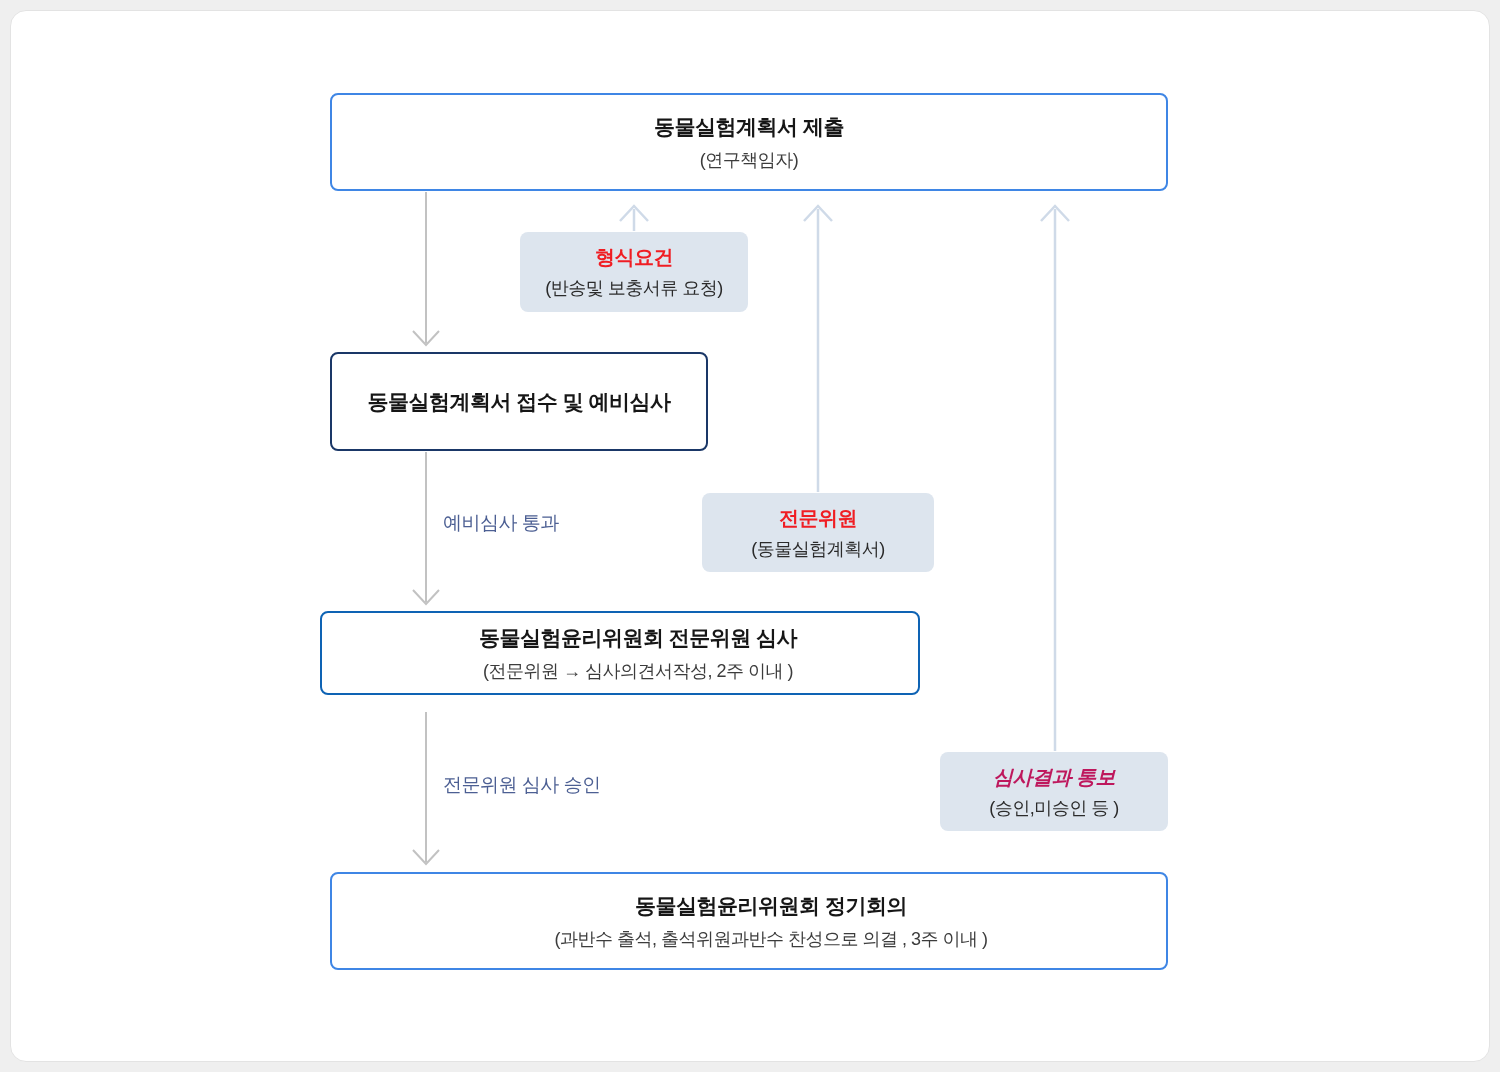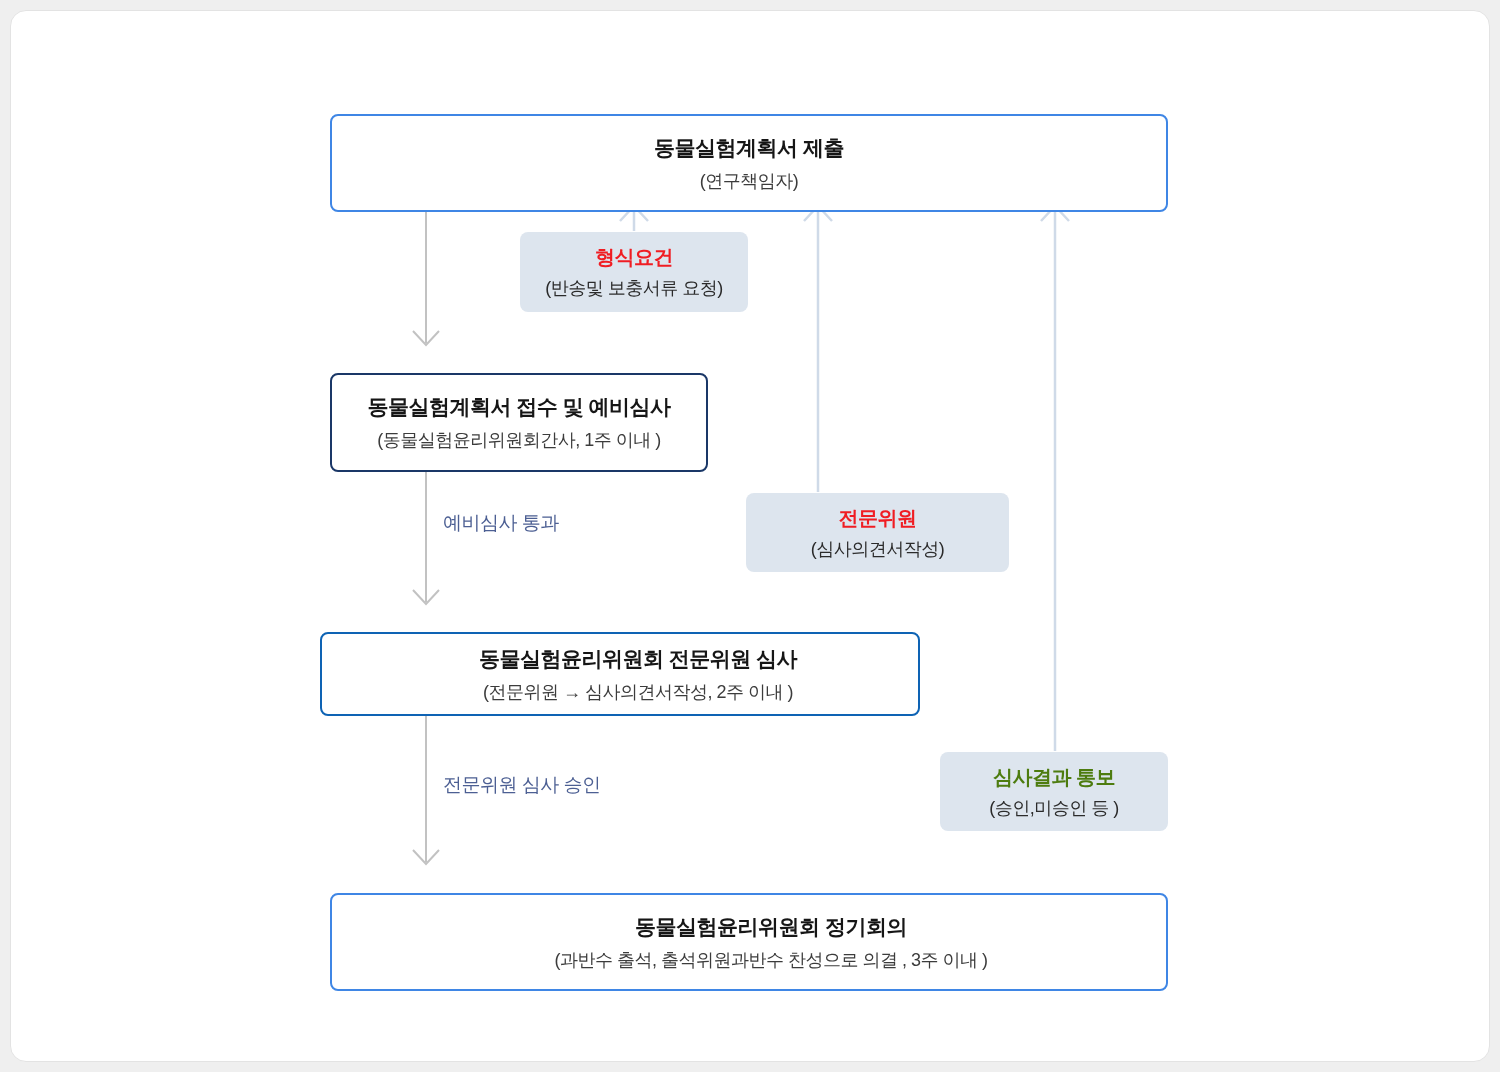--- a/index.html
+++ b/index.html
@@ -30,21 +30,20 @@
     position: absolute;
     background: #ffffff;
     border: 2px solid #3f86e5;
     border-radius: 8px;
     display: flex;
     flex-direction: column;
     align-items: center;
     justify-content: center;
     gap: 7px;
     text-align: center;
-    margin-top: 21px;
   }
   .step-box .title {
     font-size: 21px;
     font-weight: bold;
     color: #161616;
     letter-spacing: -0.5px;
   }
   .step-box .subtitle {
     font-size: 18px;
     color: #3c3c3c;
@@ -70,24 +69,24 @@
     font-size: 20px;
     font-weight: bold;
     letter-spacing: -0.5px;
   }
   .note-box .note-subtitle {
     font-size: 18px;
     color: #2b2b2b;
     letter-spacing: -0.5px;
   }
   .note-formality { left: 520px; top: 232px; width: 228px; height: 80px; }
-  .note-expert    { left: 702px; top: 493px; width: 263px; height: 79px; margin-left: 44px; }
+  .note-expert    { left: 702px; top: 493px; width: 232px; height: 79px; }
   .note-result    { left: 940px; top: 752px; width: 228px; height: 79px; }
   .note-title-red  { color: #f01d23; }
-  .note-title-blue { color: #4d7c0f; }
+  .note-title-blue { color: #be185d; font-style: italic; }
 
   .edge-label {
     position: absolute;
     font-size: 19px;
     color: #4c5f93;
     letter-spacing: -0.5px;
     white-space: nowrap;
   }
   .label-prelim  { left: 443px; top: 510px; }
   .label-approve { left: 443px; top: 772px; }
@@ -133,28 +132,27 @@
     <div class="subtitle">(연구책임자)</div>
   </div>
 
   <div class="note-box note-formality">
     <div class="note-title note-title-red">형식요건</div>
     <div class="note-subtitle">(반송및 보충서류 요청)</div>
   </div>
 
   <div class="step-box step-receipt">
     <div class="title">동물실험계획서 접수 및 예비심사</div>
-    <div class="subtitle">(동물실험윤리위원회간사, 1주 이내 )</div>
   </div>
 
   <div class="edge-label label-prelim">예비심사 통과</div>
 
   <div class="note-box note-expert">
     <div class="note-title note-title-red">전문위원</div>
-    <div class="note-subtitle">(심사의견서작성)</div>
+    <div class="note-subtitle">(동물실험계획서)</div>
   </div>
 
   <div class="step-box step-expert">
     <div class="title">동물실험윤리위원회 전문위원 심사</div>
     <div class="subtitle">(전문위원 → 심사의견서작성, 2주 이내 )</div>
   </div>
 
   <div class="edge-label label-approve">전문위원 심사 승인</div>
 
   <div class="note-box note-result">

